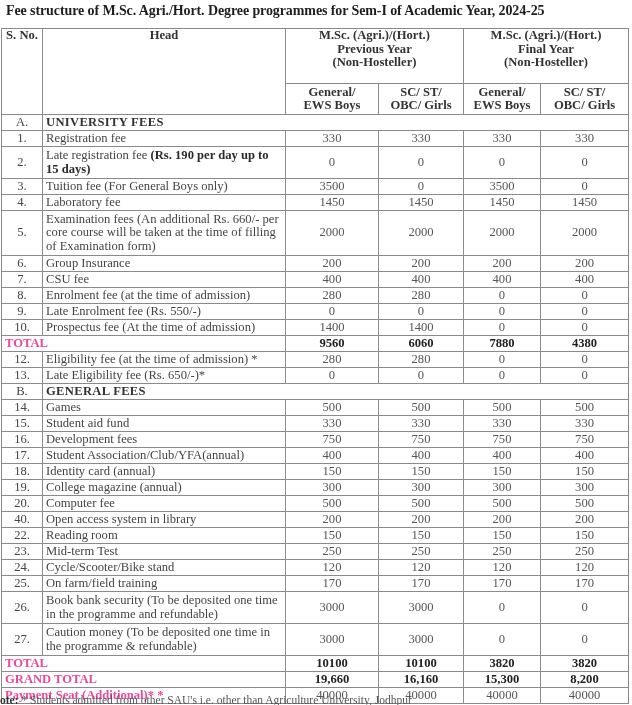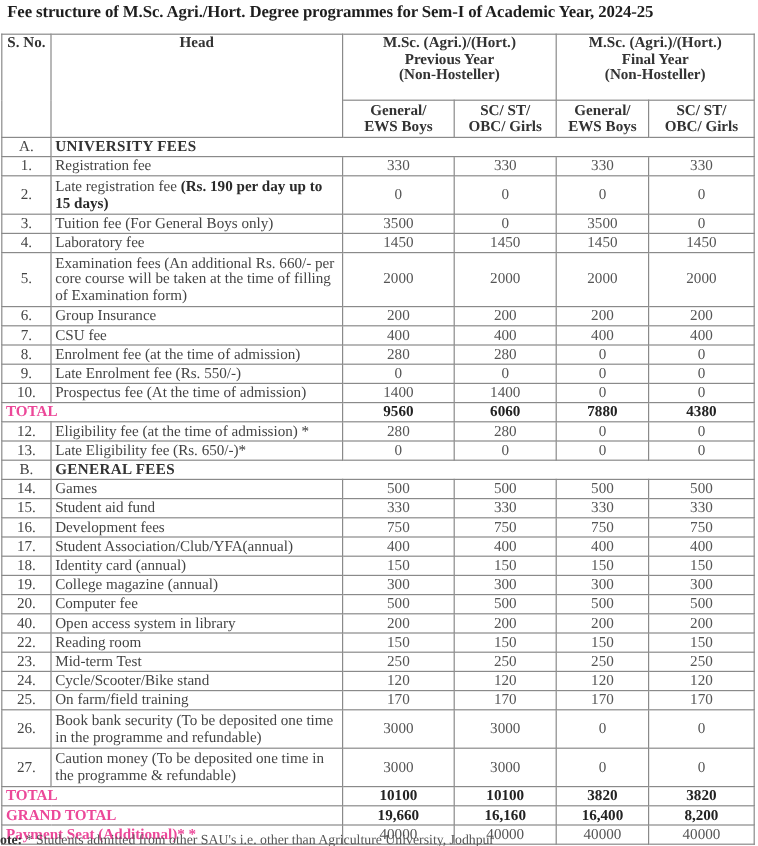--- a/index.html
+++ b/index.html
@@ -329,21 +329,21 @@
         <td class="total-label" colspan="2">TOTAL</td>
         <td class="total-val">10100</td>
         <td class="total-val">10100</td>
         <td class="total-val">3820</td>
         <td class="total-val">3820</td>
       </tr>
       <tr class="r1">
         <td class="total-label" colspan="2">GRAND TOTAL</td>
         <td class="total-val">19,660</td>
         <td class="total-val">16,160</td>
-        <td class="total-val">16,400</td>
+        <td class="total-val">15,300</td>
         <td class="total-val">8,200</td>
       </tr>
       <tr class="r1">
         <td class="total-label" colspan="2">Payment Seat (Additional)* *</td>
         <td class="val">40000</td>
         <td class="val">40000</td>
         <td class="val">40000</td>
         <td class="val">40000</td>
       </tr>
     </tbody>

